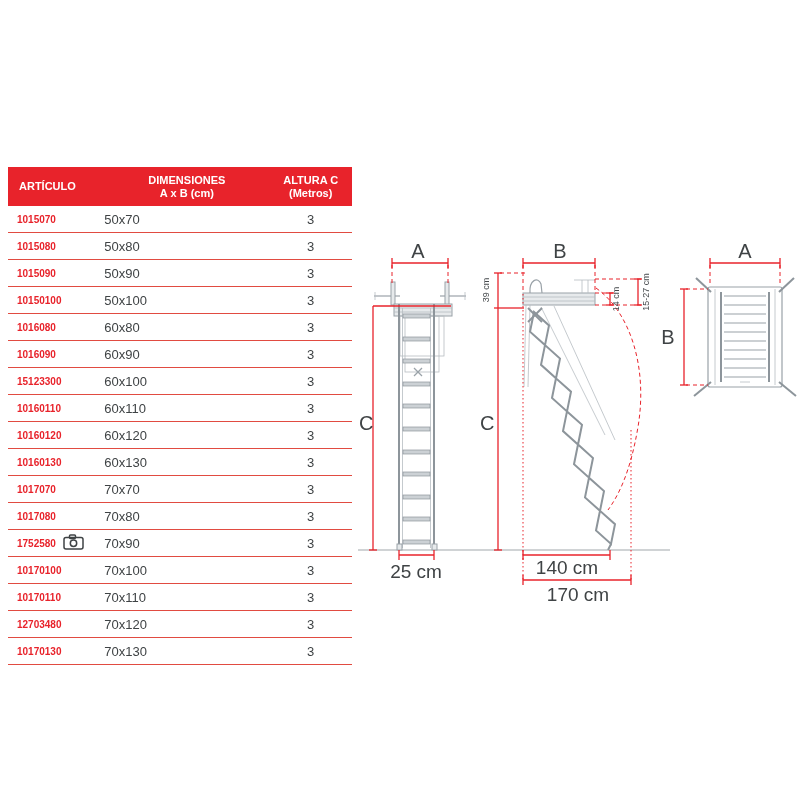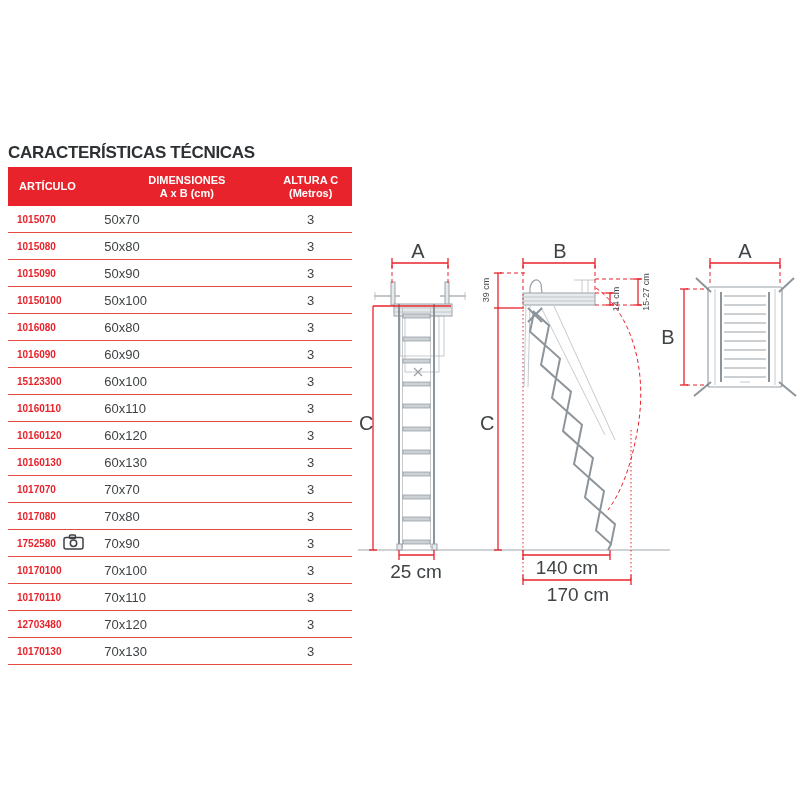--- a/index.html
+++ b/index.html
@@ -39,21 +39,20 @@
   .graythin{stroke:#b6bcc1;stroke-width:0.8;fill:none;}
   .graybold{stroke:#8d959b;stroke-width:2;fill:none;}
   .rung{fill:#ccd1d5;stroke:#8d959b;stroke-width:0.7;}
   .boxfill{fill:#e7eaec;stroke:#9aa2a8;stroke-width:1;}
 </style>
 </head>
 <body>
 
 <div class="screen">
 
-  <div class="page-title">CARACTERÍSTICAS TÉCNICAS</div>
 
   <div class="spec-table">
     <div class="thead">
       <div class="th c1">
         <span>ARTÍCULO</span>
       </div>
       <div class="th c2">
         <span>DIMENSIONES</span>
         <span>A x B (cm)</span>
       </div>

